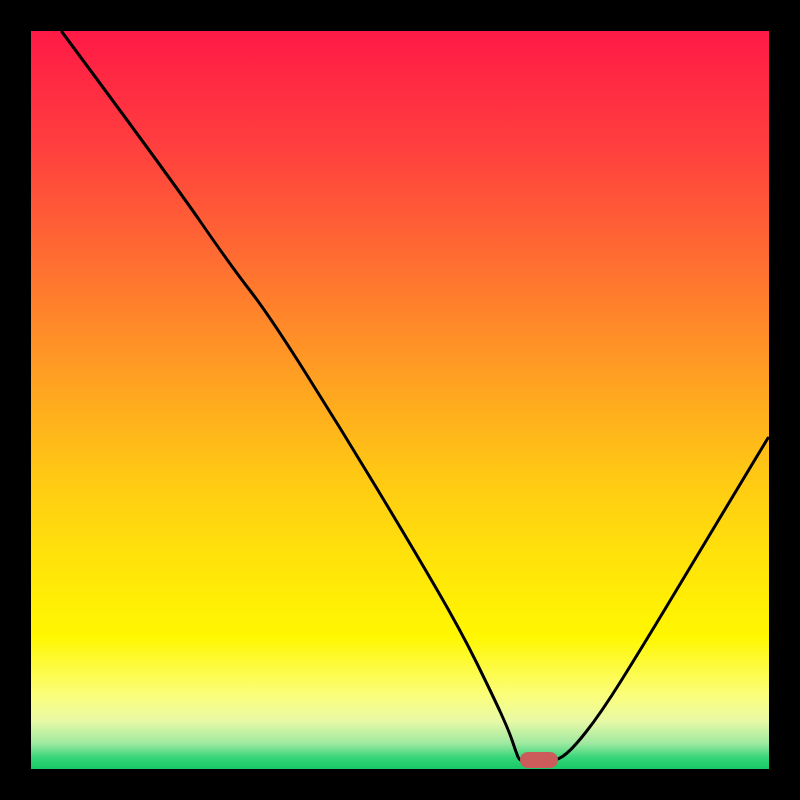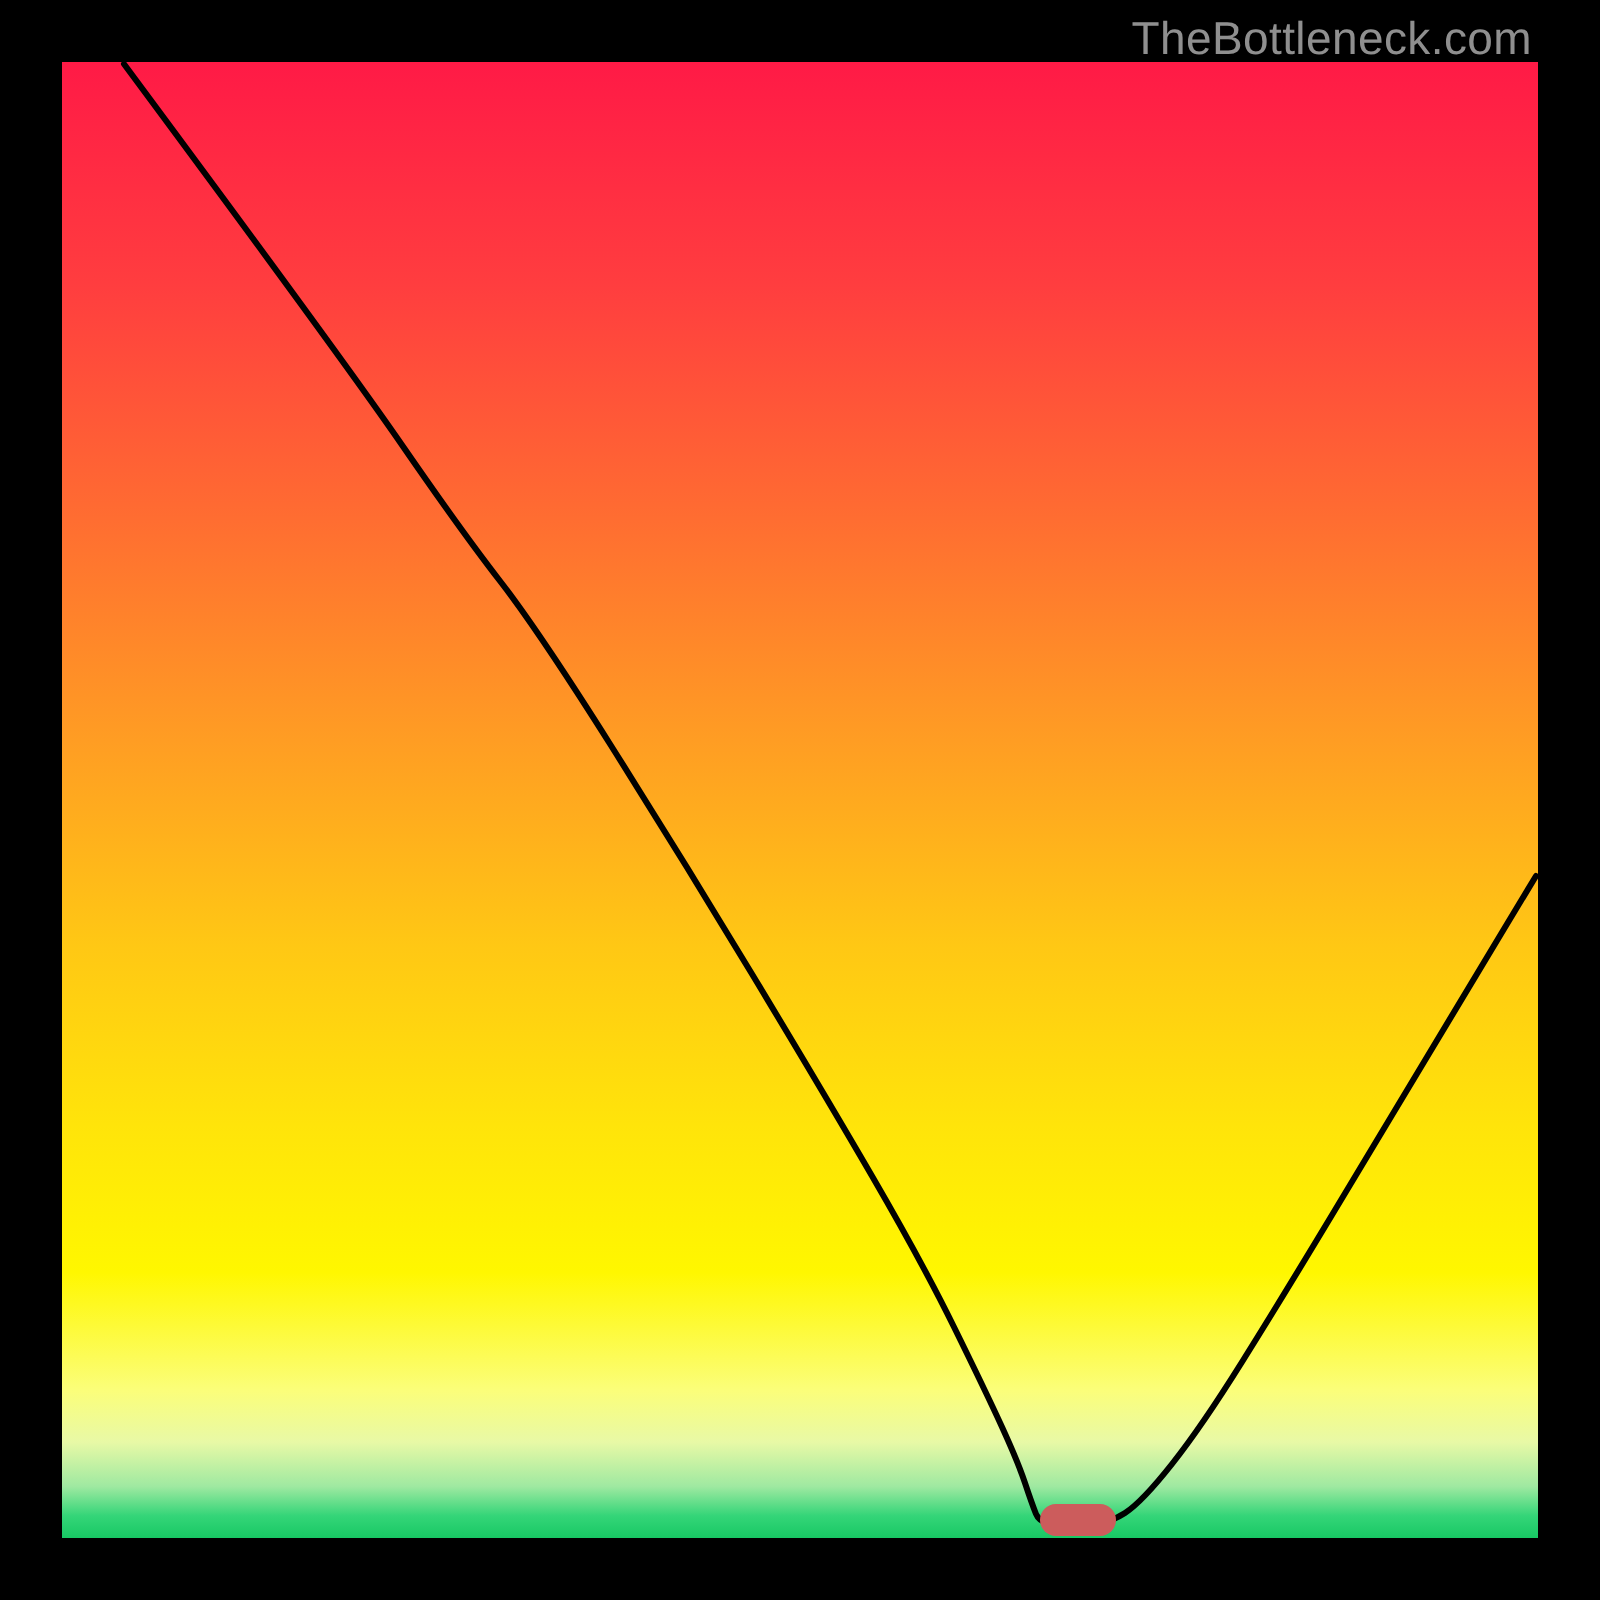--- a/index.html
+++ b/index.html
@@ -78,14 +78,13 @@
       <rect x="0" y="0" width="738" height="738" fill="url(#bg-grad)"></rect>
     </svg>
 
     <svg class="curve" width="738" height="738" viewBox="0 0 738 738">
       <path id="curve-path" d="M 31 1 Q 140 148 170 191.5 Q 200 235 219 259.5 Q 238 284 274 341 Q 310 398 345 456 Q 380 514 405 557 Q 430 600 446 632.5 Q 462 665 470 682.5 Q 478 700 481.5 710.5 Q 485 721 487 726 Q 489 731 497 731 Q 505 731 514 731 Q 523 731 531.5 725.5 Q 540 720 555 701 Q 570 682 590 650 Q 610 618 635 576.5 Q 660 535 682.5 497.5 Q 705 460 721 433.5 T 737 407" fill="none" stroke="#000000" stroke-width="3" stroke-linecap="round" stroke-linejoin="round"></path>
     </svg>
 
     <div id="marker" class="marker" style="left: 489px; top: 721px; width: 38px; height: 16px; background: rgb(204, 92, 92);"></div>
   </div>
 
-  <div class="watermark">TheBottleneck.com</div>
 </div>
 
 </body></html>

